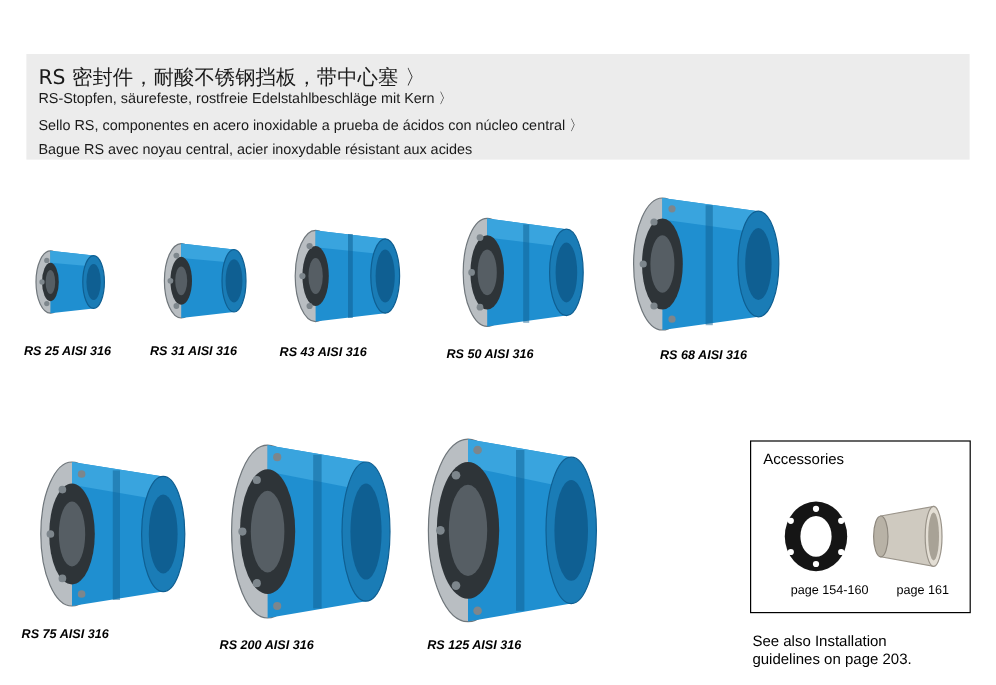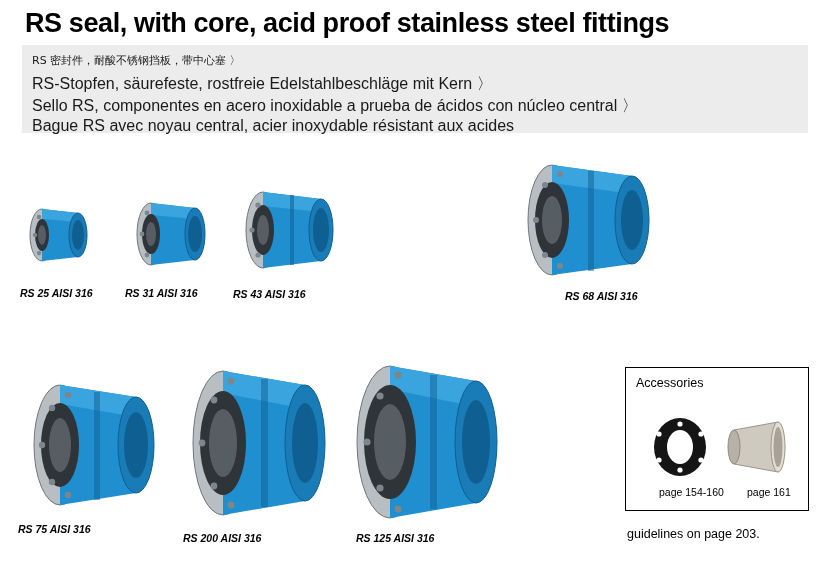--- a/index.html
+++ b/index.html
@@ -39,25 +39,25 @@
     position: absolute;
     left: 22px;
     top: 45px;
     width: 786px;
     height: 88px;
     background: #ececec;
   }
   .subtitle-line {
     position: absolute;
     left: 10px;
-    font-size: 16px;
+    font-size: 12px;
     color: #1a1a1a;
     white-space: nowrap;
   }
-  .sl0 { top: 8px; font-family: "DejaVu Sans", sans-serif; font-size: 11px; }
+  .sl0 { top: 8px; font-family: "DejaVu Sans", sans-serif; font-size: 17px; }
   .sl1 { top: 29px; }
   .sl2 { top: 51px; }
   .sl3 { top: 72px; }
 
   
   .product {
     position: absolute;
     font-style: italic;
   }
   .product .caption {
@@ -114,21 +114,20 @@
     color: #000;
     width: 190px;
   }
   .see-also span { display: block; }
 </style>
 </head>
 <body>
 
 <div class="page">
 
-  <div class="title">RS seal, with core, acid proof stainless steel fittings</div>
 
   <div class="subtitle-band">
     <div class="subtitle-line sl0">RS 密封件，耐酸不锈钢挡板，带中心塞 〉</div>
     <div class="subtitle-line sl1">RS-Stopfen, säurefeste, rostfreie Edelstahlbeschläge mit Kern 〉</div>
     <div class="subtitle-line sl2">Sello RS, componentes en acero inoxidable a prueba de ácidos con núcleo central 〉</div>
     <div class="subtitle-line sl3">Bague RS avec noyau central, acier inoxydable résistant aux acides</div>
   </div>
 
   <div class="product" style="left:20px; top:195px; width:120px; height:110px;">
     <div class="seal">
@@ -183,40 +182,58 @@
         <ellipse cx="30" cy="52" rx="11" ry="25" fill="#2e3438"></ellipse>
         <ellipse cx="30" cy="52" rx="6" ry="15" fill="#565e64"></ellipse>
         <circle cx="25" cy="27" r="2.6" fill="#7d868c"></circle>
         <circle cx="25" cy="77" r="2.6" fill="#7d868c"></circle>
         <circle cx="19" cy="52" r="2.6" fill="#7d868c"></circle>
       </svg>
     </div>
     <div class="caption" style="left:0px; top:110px;">RS 43 AISI 316</div>
   </div>
 
+  <div class="product" style="left:372px; top:168px; width:160px; height:138px;">
+    <div class="seal">
+      <svg width="150" height="118" viewBox="0 0 150 118">
+        <ellipse cx="34" cy="59" rx="20" ry="45" fill="#b9bec2" stroke="#6f767b" stroke-width="1"></ellipse>
+        <path d="M34 14 L100 23 L100 95 L34 104 Z" fill="#1f8fd0"></path>
+        <path d="M34 14 L100 23 L100 38 L34 30 Z" fill="#39a4de"></path>
+        <rect x="64" y="19" width="5" height="82" fill="#0f5f92" opacity="0.5"></rect>
+        <ellipse cx="100" cy="59" rx="14" ry="36" fill="#1a7cb6" stroke="#0f5f92" stroke-width="1"></ellipse>
+        <ellipse cx="100" cy="59" rx="9" ry="25" fill="#0f5f92"></ellipse>
+        <ellipse cx="34" cy="59" rx="14" ry="31" fill="#2e3438"></ellipse>
+        <ellipse cx="34" cy="59" rx="8" ry="19" fill="#565e64"></ellipse>
+        <circle cx="28" cy="30" r="2.8" fill="#7d868c"></circle>
+        <circle cx="28" cy="88" r="2.8" fill="#7d868c"></circle>
+        <circle cx="21" cy="59" r="2.8" fill="#7d868c"></circle>
+      </svg>
+    </div>
+    <div class="caption" style="left:0px; top:121px;">RS 50 AISI 316</div>
+  </div>
 
   <div class="product" style="left:512px; top:152px; width:180px; height:155px;">
     <div class="seal">
       <svg width="170" height="135" viewBox="0 0 170 135">
         <ellipse cx="40" cy="68" rx="24" ry="55" fill="#b9bec2" stroke="#6f767b" stroke-width="1"></ellipse>
         <path d="M40 13 L120 24 L120 112 L40 123 Z" fill="#1f8fd0"></path>
         <path d="M40 13 L120 24 L120 42 L40 31 Z" fill="#39a4de"></path>
         <rect x="76" y="19" width="6" height="100" fill="#0f5f92" opacity="0.5"></rect>
         <ellipse cx="120" cy="68" rx="17" ry="44" fill="#1a7cb6" stroke="#0f5f92" stroke-width="1"></ellipse>
         <ellipse cx="120" cy="68" rx="11" ry="30" fill="#0f5f92"></ellipse>
         <ellipse cx="40" cy="68" rx="17" ry="38" fill="#2e3438"></ellipse>
         <ellipse cx="40" cy="68" rx="10" ry="24" fill="#565e64"></ellipse>
         <circle cx="33" cy="33" r="3" fill="#7d868c"></circle>
         <circle cx="33" cy="103" r="3" fill="#7d868c"></circle>
         <circle cx="24" cy="68" r="3" fill="#7d868c"></circle>
         <circle cx="48" cy="22" r="3" fill="#7d868c"></circle>
         <circle cx="48" cy="114" r="3" fill="#7d868c"></circle>
       </svg>
     </div>
-    <div class="caption" style="left:28px; top:138px;padding-left:25px;">RS 68 AISI 316</div>
+    <div class="caption" style="left:13px; top:138px;padding-left:25px;">RS 68 AISI 316</div>
   </div>
 
   <div class="product" style="left:18px; top:375px; width:165px; height:160px;">
     <div class="seal">
       <svg width="160" height="140" viewBox="0 0 160 140">
         <ellipse cx="42" cy="70" rx="26" ry="60" fill="#b9bec2" stroke="#6f767b" stroke-width="1"></ellipse>
         <path d="M42 10 L118 22 L118 118 L42 130 Z" fill="#1f8fd0"></path>
         <path d="M42 10 L118 22 L118 42 L42 29 Z" fill="#39a4de"></path>
         <rect x="76" y="17" width="6" height="108" fill="#0f5f92" opacity="0.5"></rect>
         <ellipse cx="118" cy="70" rx="18" ry="48" fill="#1a7cb6" stroke="#0f5f92" stroke-width="1"></ellipse>
@@ -298,16 +315,17 @@
         <ellipse cx="52" cy="31" rx="7" ry="25" fill="#e3ded4" stroke="#9a948a" stroke-width="1"></ellipse>
         <ellipse cx="52" cy="31" rx="4.5" ry="20" fill="#a8a296"></ellipse>
       </svg>
     </div>
 
     <div class="acc-caption acc-cap-1">page 154-160</div>
     <div class="acc-caption acc-cap-2">page 161</div>
   </div>
 
   <div class="see-also">
+    <span>See also Installation</span>
     <span>guidelines on page 203.</span>
   </div>
 
 </div>
 
 </body></html>

